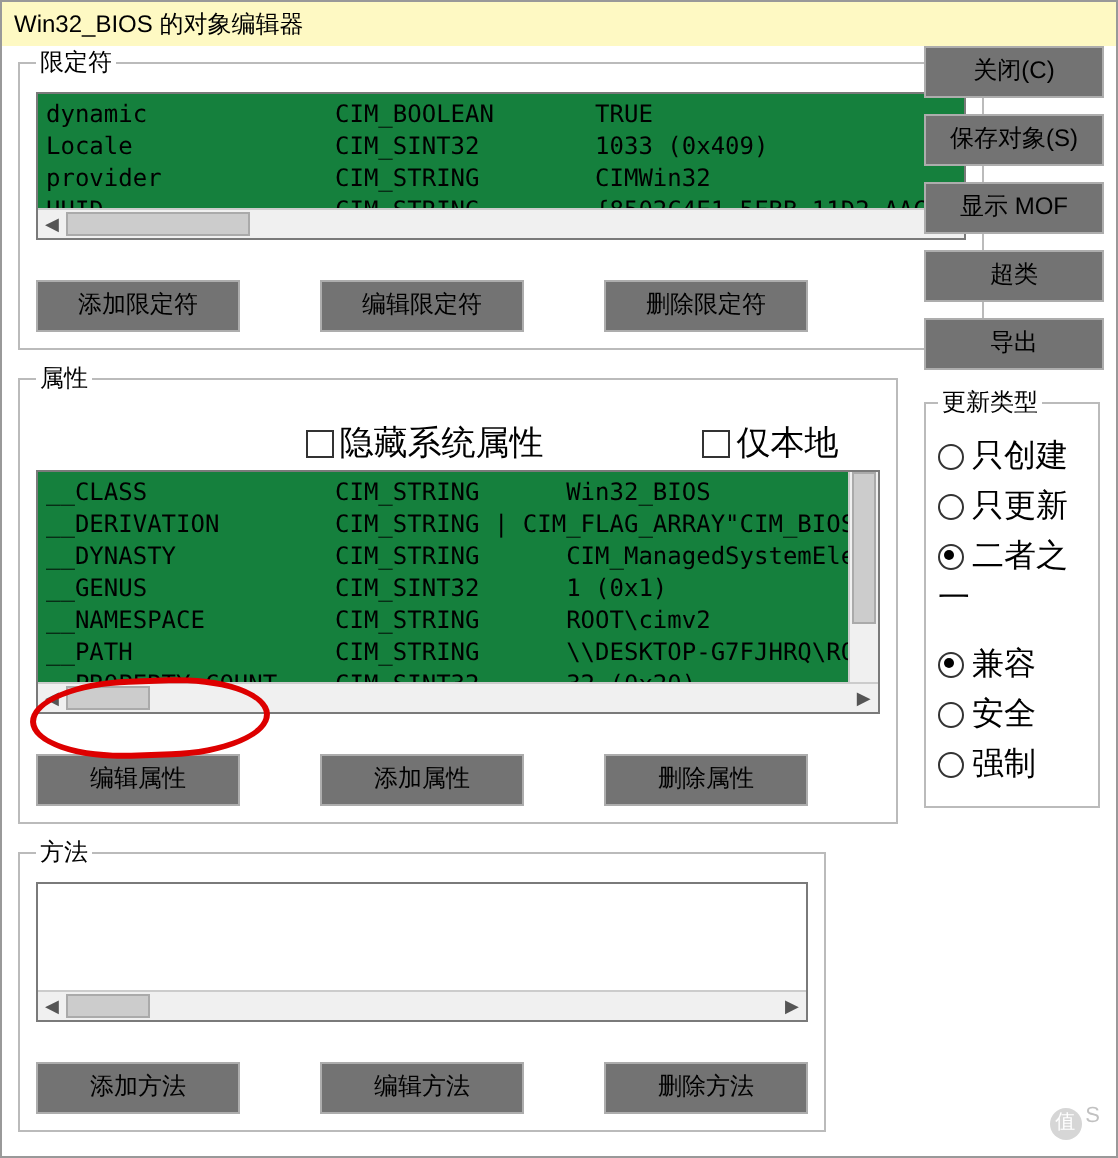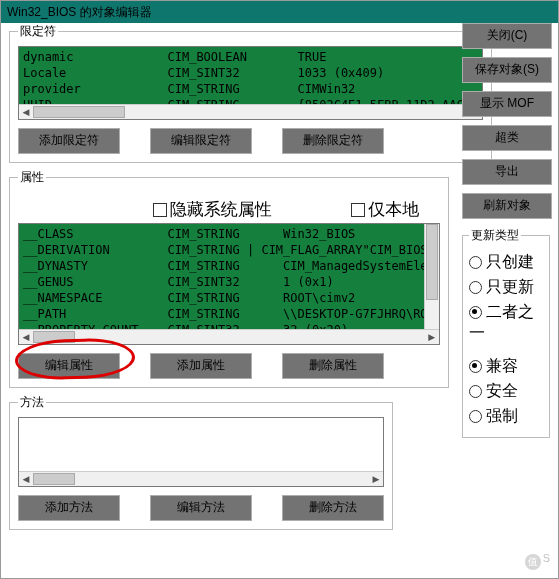--- a/index.html
+++ b/index.html
@@ -1,31 +1,31 @@
 <!DOCTYPE html>
 <html><head>
 <meta charset="utf-8">
 <style>
 body{margin:0;font:12px "Microsoft YaHei",SimSun,sans-serif;background:#f0f0f0;color:#000}
 .window{width:559px;height:579px;background:#fff;border:1px solid #999;box-sizing:border-box;position:relative;overflow:hidden}
-.titlebar{height:22px;line-height:22px;padding-left:6px;background:#0f766e;font-size:12px}
+.titlebar{height:22px;line-height:22px;padding-left:6px;background:#fef9c3;font-size:12px}
 .body{position:absolute;top:22px;left:0;right:0;bottom:0;padding:4px 8px 8px 8px}
 .main{position:absolute;left:8px;top:0;width:380px;bottom:6px}
 .side{position:absolute;right:8px;top:0;width:88px;bottom:6px}
 fieldset.grp{border:1px solid #bbb;margin:0 0 6px 0;padding:6px 8px 8px 8px}
 fieldset.grp>legend{padding:0 2px;font-size:12px}
 .listwrap{border:1px solid #7a7a7a;background:#15803d;height:72px;overflow:hidden;position:relative}
 .list{font:12px Consolas,monospace;white-space:pre;line-height:16px;padding:2px 4px 14px 4px;height:100%;box-sizing:border-box;overflow:hidden}
 .sb-h{position:absolute;left:0;right:0;bottom:0;height:14px;background:#f0f0f0;border-top:1px solid #ccc;display:flex}
 .sb-h .ar{width:14px;height:100%;display:flex;align-items:center;justify-content:center;color:#555;font-size:9px}
 .sb-h .tr{flex:1;position:relative}
 .sb-h .th{position:absolute;top:1px;bottom:1px;left:0;width:90px;background:#ccc;border:1px solid #aaa}
 .sb-v{position:absolute;right:0;top:0;bottom:14px;width:14px;background:#f0f0f0;border-left:1px solid #ccc}
 .sb-v .th{position:absolute;left:1px;right:1px;top:0;height:70%;background:#ccc;border:1px solid #aaa}
-.btnrow{display:flex;gap:30px;margin-top:8px}
+.btnrow{display:flex;gap:40px;margin-top:20px}
 .btn{height:24px;line-height:22px;min-width:100px;text-align:center;background:#737373;border:1px solid #adadad;cursor:default;font-size:12px}
 .side .btn{width:88px;min-width:88px;margin-bottom:8px}
 .chkrow{margin:6px 0 2px 0;font-size:17px}
 .chk{display:inline-block;width:12px;height:12px;border:1px solid #333;vertical-align:-2px;margin-right:3px;background:#fff}
 .attrlist{height:120px}
 .radio{display:block;margin:4px 0;font-size:16px}
 .radio .dot{display:inline-block;width:11px;height:11px;border:1px solid #333;border-radius:50%;vertical-align:-2px;margin-right:4px;background:#fff;position:relative}
 .radio .dot.on::after{content:"";position:absolute;left:2px;top:2px;width:5px;height:5px;border-radius:50%;background:#000}
 .methods{border:1px solid #7a7a7a;background:#fff;height:68px;position:relative}
 .red-ring{position:absolute;border:3px solid #d00;border-radius:50%/60%;width:114px;height:34px;left:6px;top:316px;pointer-events:none;transform:rotate(-2deg)}
@@ -116,21 +116,20 @@
 
       <div class="red-ring"></div>
     </div>
 
     <div class="side">
       <div class="btn">关闭(C)</div>
       <div class="btn">保存对象(S)</div>
       <div class="btn">显示 MOF</div>
       <div class="btn">超类</div>
       <div class="btn">导出</div>
-      <div class="btn">刷新对象</div>
 
       <fieldset class="grp" style="padding:4px 6px 6px 6px">
         <legend>更新类型</legend>
         <div id="radios1">
             <label class="radio"><span class="dot"></span>只创建</label>
             <label class="radio"><span class="dot"></span>只更新</label>
             <label class="radio"><span class="dot on"></span>二者之一</label>
           </div>
         <div style="height:4px"></div>
         <div id="radios2">

